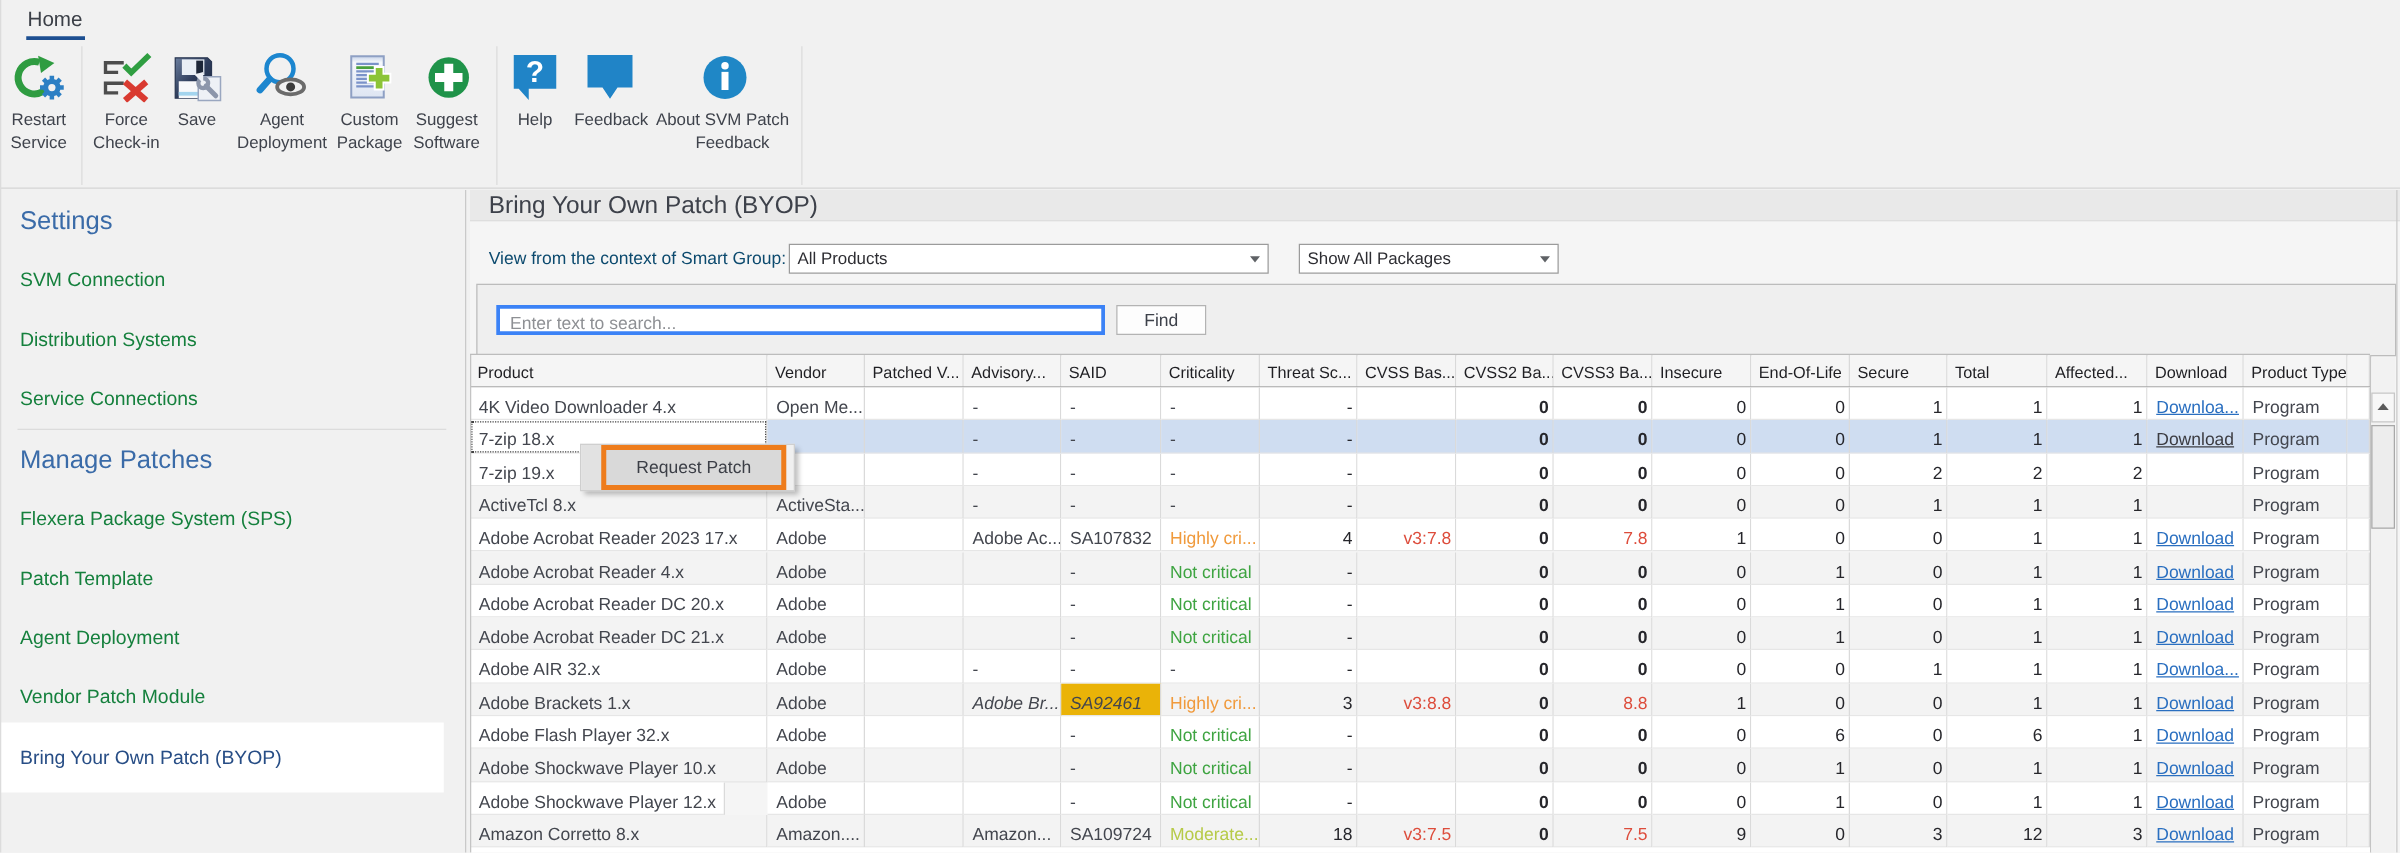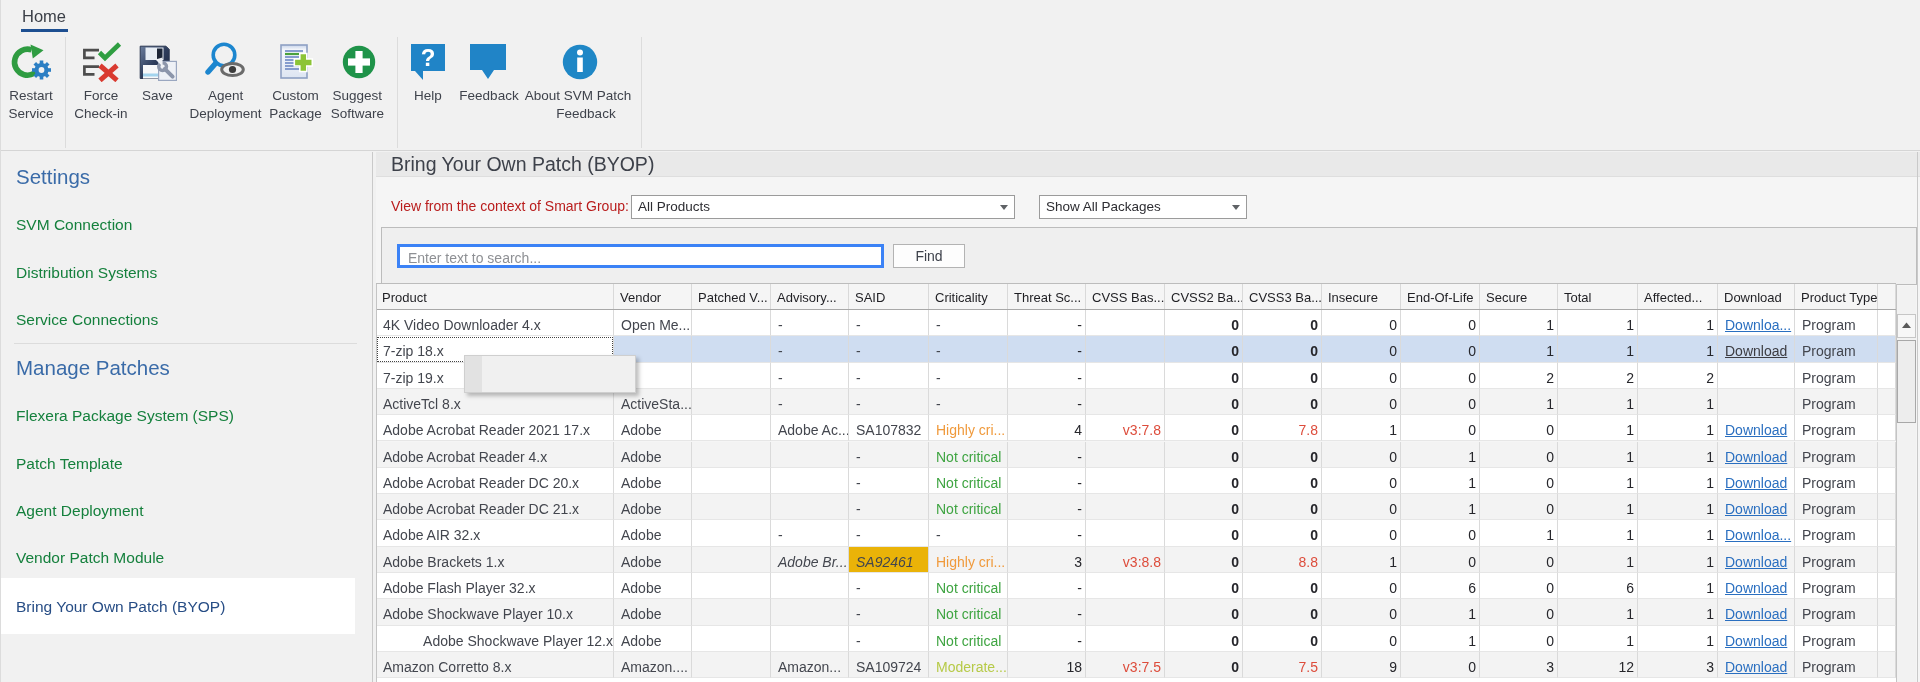--- a/index.html
+++ b/index.html
@@ -11,21 +11,21 @@
 .rbtn{position:absolute;top:42px;height:40px;display:flex;align-items:center;justify-content:center}
 .rlb{position:absolute;top:87px;text-align:center;font-size:13.5px;line-height:18px;color:#3f434c;white-space:nowrap}
 .side{position:absolute;left:0;top:152px;width:373px;height:530px;background:#f1f1f1;border-right:1px solid #c9c9c9}
 .shead{position:absolute;left:16px;font-size:20.5px;color:#3a6ba8;white-space:nowrap}
 .sitem{position:absolute;left:16px;font-size:15.5px;color:#15803d;white-space:nowrap}
 .ssep{position:absolute;left:14px;width:343px;height:1px;background:#dcdcdc}
 .sband{position:absolute;left:0;top:578px;width:355px;height:56px;background:#fff}
 .panel{position:absolute;left:376px;top:152px;width:1544px;height:530px;background:#f5f5f5}
 .tbar{position:absolute;left:376px;top:152px;width:1544px;height:25px;background:#e9e9e9;border-bottom:1px solid #dedede}
 .title{position:absolute;left:391px;top:152.5px;font-size:19.5px;color:#3d414a}
-.ctx{position:absolute;left:391px;top:198px;font-size:14px;color:#b91c1c}
+.ctx{position:absolute;left:391px;top:198px;font-size:14px;color:#0c4a6e}
 .dd{position:absolute;top:195px;height:24px;background:#fff;border:1px solid #9b9b9b;font-size:13.5px;color:#2d2d32;line-height:22px;padding-left:6px}
 .dd .car{position:absolute;right:6px;top:9px;width:0;height:0;border-left:4.5px solid transparent;border-right:4.5px solid transparent;border-top:5px solid #5f6266}
 .spanel{position:absolute;left:381px;top:227px;width:1536px;height:58px;background:#efefef;border:1px solid #bcbcbc}
 .sinput{position:absolute;left:397px;top:244px;width:487px;height:24px;background:#fff;border:3px solid #3b82f6;font-size:14px;color:#8e9094;line-height:22px;padding-left:8px}
 .fbtn{position:absolute;left:893px;top:244px;width:72px;height:24px;background:#fdfdfd;border:1px solid #b3b3b3;font-size:14px;color:#3d414a;text-align:center;line-height:22px}
 .ghead{position:absolute;background:#f5f5f5;border-right:1px solid #d9d9d9;font-size:13px;color:#1f1f23;line-height:27px;padding-left:6px;white-space:nowrap;overflow:hidden}
 .c{position:absolute;background:#fff;border-right:1px solid #dadada;border-bottom:1px solid #e6e6e6;font-size:14px;color:#43464e;line-height:30px;padding-left:7px;white-space:nowrap;overflow:hidden}
 .c.r{text-align:right;padding-right:3px;padding-left:0;color:#26262b}
 .lk{color:#2a6fc0;text-decoration:underline}
 .dk{color:#3c3c42;text-decoration:underline}
@@ -266,21 +266,21 @@
 <div class="c r" style="left:1165px;top:388.9px;width:78px;height:26.3px;background:#f3f3f3;"><b>0</b></div>
 <div class="c r" style="left:1243px;top:388.9px;width:79px;height:26.3px;background:#f3f3f3;"><b>0</b></div>
 <div class="c r" style="left:1322px;top:388.9px;width:79px;height:26.3px;background:#f3f3f3;">0</div>
 <div class="c r" style="left:1401px;top:388.9px;width:79px;height:26.3px;background:#f3f3f3;">0</div>
 <div class="c r" style="left:1480px;top:388.9px;width:78px;height:26.3px;background:#f3f3f3;">1</div>
 <div class="c r" style="left:1558px;top:388.9px;width:80px;height:26.3px;background:#f3f3f3;">1</div>
 <div class="c r" style="left:1638px;top:388.9px;width:80px;height:26.3px;background:#f3f3f3;">1</div>
 <div class="c" style="left:1718px;top:388.9px;width:77px;height:26.3px;background:#f3f3f3;"></div>
 <div class="c" style="left:1795px;top:388.9px;width:83px;height:26.3px;background:#f3f3f3;">Program</div>
 <div class="c" style="left:1878px;top:388.9px;width:18px;height:26.3px;background:#f3f3f3;"></div>
-<div class="c" style="left:376px;top:415.2px;width:238px;height:26.3px;">Adobe Acrobat Reader 2021 17.x</div>
+<div class="c" style="left:376px;top:415.2px;width:238px;height:26.3px;">Adobe Acrobat Reader 2023 17.x</div>
 <div class="c" style="left:614px;top:415.2px;width:78px;height:26.3px;">Adobe</div>
 <div class="c" style="left:692px;top:415.2px;width:79px;height:26.3px;"></div>
 <div class="c" style="left:771px;top:415.2px;width:78px;height:26.3px;">Adobe Ac...</div>
 <div class="c" style="left:849px;top:415.2px;width:80px;height:26.3px;">SA107832</div>
 <div class="c" style="left:929px;top:415.2px;width:79px;height:26.3px;"><span style="color:#f09a3c">Highly cri...</span></div>
 <div class="c r" style="left:1008px;top:415.2px;width:78px;height:26.3px;">4</div>
 <div class="c r" style="left:1086px;top:415.2px;width:79px;height:26.3px;"><span style="color:#dd4c3b">v3:7.8</span></div>
 <div class="c r" style="left:1165px;top:415.2px;width:78px;height:26.3px;"><b>0</b></div>
 <div class="c r" style="left:1243px;top:415.2px;width:79px;height:26.3px;"><span style="color:#dd4c3b">7.8</span></div>
 <div class="c r" style="left:1322px;top:415.2px;width:79px;height:26.3px;">1</div>
@@ -410,21 +410,21 @@
 <div class="c r" style="left:1165px;top:599.3px;width:78px;height:26.3px;background:#f3f3f3;"><b>0</b></div>
 <div class="c r" style="left:1243px;top:599.3px;width:79px;height:26.3px;background:#f3f3f3;"><b>0</b></div>
 <div class="c r" style="left:1322px;top:599.3px;width:79px;height:26.3px;background:#f3f3f3;">0</div>
 <div class="c r" style="left:1401px;top:599.3px;width:79px;height:26.3px;background:#f3f3f3;">1</div>
 <div class="c r" style="left:1480px;top:599.3px;width:78px;height:26.3px;background:#f3f3f3;">0</div>
 <div class="c r" style="left:1558px;top:599.3px;width:80px;height:26.3px;background:#f3f3f3;">1</div>
 <div class="c r" style="left:1638px;top:599.3px;width:80px;height:26.3px;background:#f3f3f3;">1</div>
 <div class="c" style="left:1718px;top:599.3px;width:77px;height:26.3px;background:#f3f3f3;"><span class="lk">Download</span></div>
 <div class="c" style="left:1795px;top:599.3px;width:83px;height:26.3px;background:#f3f3f3;">Program</div>
 <div class="c" style="left:1878px;top:599.3px;width:18px;height:26.3px;background:#f3f3f3;"></div>
-<div class="c" style="left:376px;top:625.6px;width:238px;height:26.3px;text-align:right;">Adobe Shockwave Player 12.x</div>
+<div class="c" style="left:376px;top:625.6px;width:204px;height:26.3px;">Adobe Shockwave Player 12.x</div>
 <div class="c" style="left:614px;top:625.6px;width:78px;height:26.3px;">Adobe</div>
 <div class="c" style="left:692px;top:625.6px;width:79px;height:26.3px;"></div>
 <div class="c" style="left:771px;top:625.6px;width:78px;height:26.3px;"></div>
 <div class="c" style="left:849px;top:625.6px;width:80px;height:26.3px;">-</div>
 <div class="c" style="left:929px;top:625.6px;width:79px;height:26.3px;"><span style="color:#3ea441">Not critical</span></div>
 <div class="c r" style="left:1008px;top:625.6px;width:78px;height:26.3px;">-</div>
 <div class="c r" style="left:1086px;top:625.6px;width:79px;height:26.3px;"></div>
 <div class="c r" style="left:1165px;top:625.6px;width:78px;height:26.3px;"><b>0</b></div>
 <div class="c r" style="left:1243px;top:625.6px;width:79px;height:26.3px;"><b>0</b></div>
 <div class="c r" style="left:1322px;top:625.6px;width:79px;height:26.3px;">0</div>
@@ -457,13 +457,14 @@
 <div class="abs" style="left:376px;top:284px;width:1px;height:398px;background:#c4c4c4"></div>
 <div class="abs" style="left:1896px;top:284px;width:1px;height:398px;background:#c4c4c4"></div>
 <div class="sbar"></div>
 <div class="sbtn"><svg width="17" height="22">
       <path d="M 4 13 L 8.5 7.5 L 13 13 Z" fill="#5a5a5a"></path>
     </svg></div>
 <div class="sthumb"></div>
 <div class="abs" style="left:1917px;top:152px;width:1px;height:530px;background:#c9c9c9"></div>
 <div class="menu">
     <div class="mgut"></div>
+    <div class="mitem">Request Patch</div>
   </div>
 <div class="abs" style="left:0;top:0;width:1px;height:682px;background:#dcdcdc"></div>
 </body></html>

